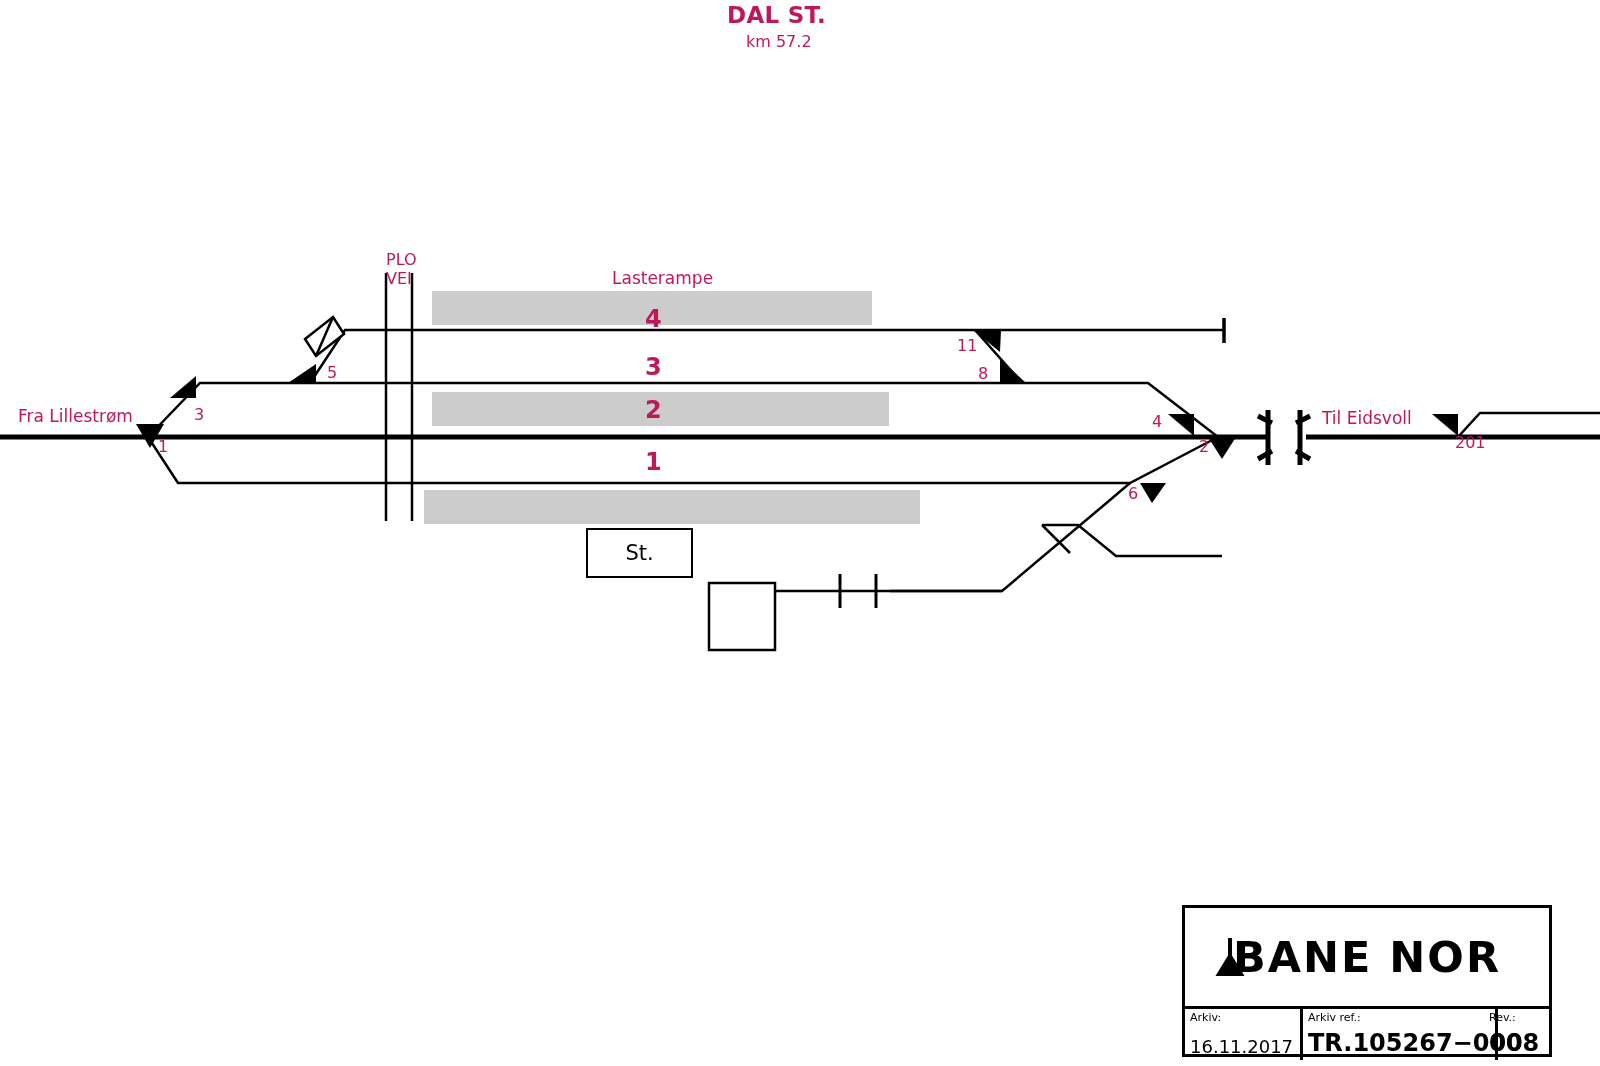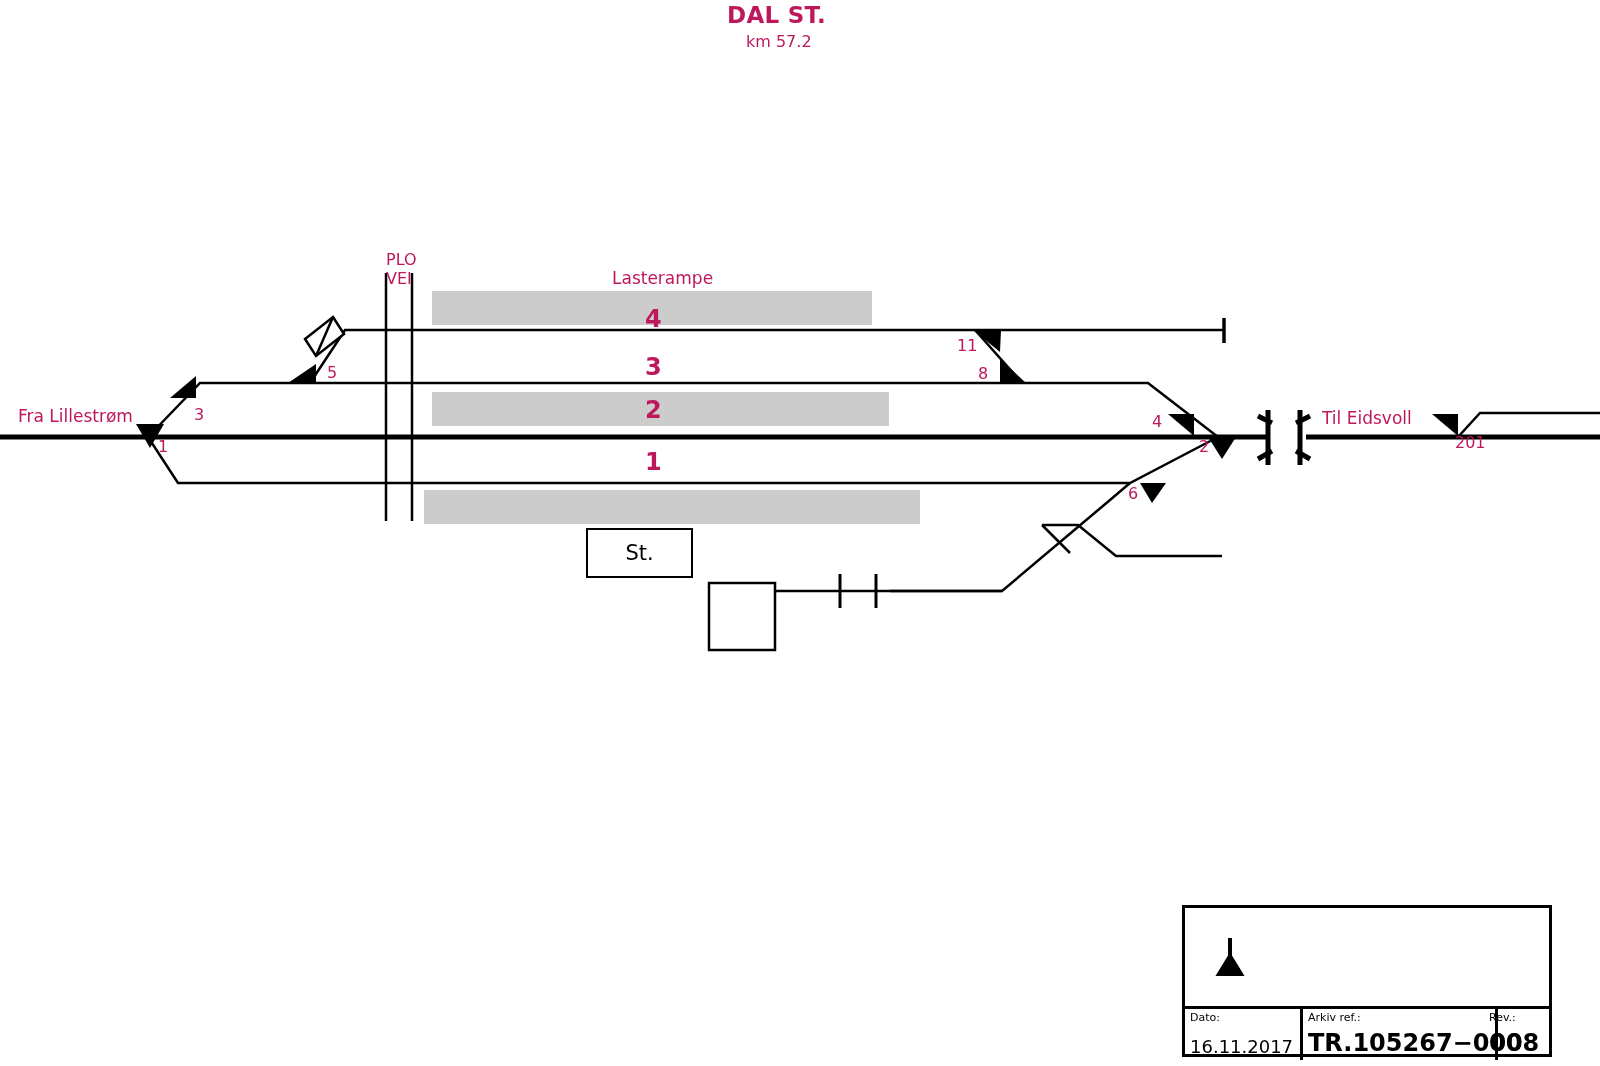--- a/index.html
+++ b/index.html
@@ -197,27 +197,28 @@
 <div class="txt sw-num" style="left:1199px; top:437px;">2</div>
 <div class="txt sw-num" style="left:1128px; top:484px;">6</div>
 <div class="txt sw-num" style="left:1455px; top:433px;">201</div>
 
 <div class="stbox" style="left:586px; top:528px; width:107px; height:50px; display:flex; align-items:center; justify-content:center;">
   <span>St.</span>
 </div>
 
 <div id="titleblock">
   <div id="logo-row">
+    <div id="logo-text">BANE NOR</div>
     <svg style="position:absolute; left:28px; top:28px; width:34px; height:40px;" viewBox="0 0 34 40">
       <path d="M17 2 L17 20 M6 38 L17 20 L28 38 Z" stroke="#000" stroke-width="4" fill="#000"></path>
     </svg>
   </div>
   <div id="meta-row">
     <div class="meta-cell" style="left:0; width:115px;">
-      <div class="cap">Dato:</div>
+      <div class="cap">Arkiv:</div>
       <div class="val">16.11.2017</div>
     </div>
     <div class="vline" style="left:115px;"></div>
     <div class="meta-cell big" style="left:118px; width:192px;">
       <div class="cap">Arkiv ref.:</div>
       <div class="val">TR.105267−000</div>
     </div>
     <div class="vline" style="left:310px;"></div>
     <div class="meta-cell big" style="left:299px; width:54px;">
       <div class="cap">Rev.:</div>

